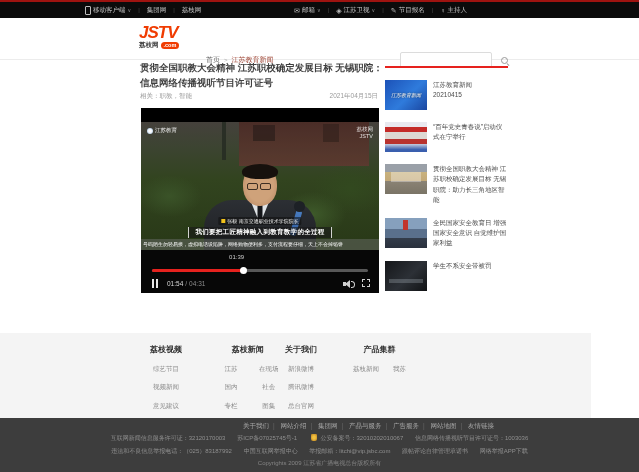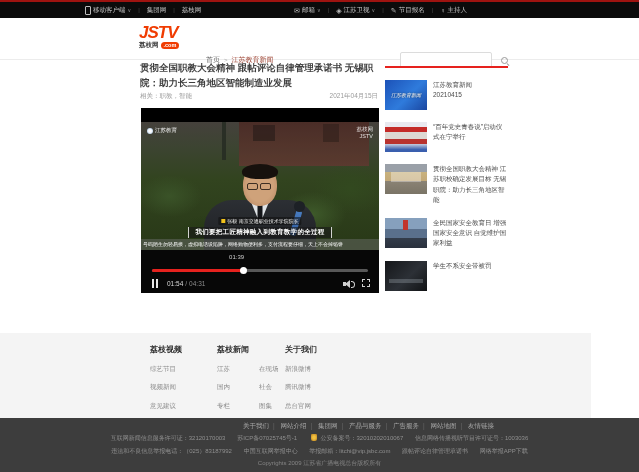--- a/index.html
+++ b/index.html
@@ -99,21 +99,21 @@
   .t1 span{color:#fff;font-size:5px;font-style:italic;text-shadow:0 0 2px #123;white-space:nowrap;}
   .t2{background:linear-gradient(180deg,#e9e9ef 0%,#e9e9ef 16%,#c42b28 16%,#c42b28 34%,#ddd8d2 34%,#ddd8d2 55%,#b8322e 55%,#b8322e 72%,#cfd4e2 72%,#3a5fae 92%,#3a5fae 100%);}
   .t3{background:linear-gradient(180deg,#9aa0a8 0%,#9aa0a8 28%,#c9b27e 28%,#c2a878 58%,#8a8274 58%,#7a7466 100%);}
   .t3::after{content:"";position:absolute;left:6px;top:8px;width:30px;height:10px;background:rgba(255,255,255,.35);}
   .t4{background:linear-gradient(180deg,#86a0bd 0%,#86a0bd 38%,#5a708c 38%,#5a708c 68%,#333c4a 68%,#2a313d 100%);}
   .t4::after{content:"";position:absolute;left:18px;top:2px;width:5px;height:10px;background:#c2342c;}
   .t5{background:linear-gradient(135deg,#15171a 0%,#2c3036 55%,#101214 100%);}
   .t5::after{content:"";position:absolute;left:4px;top:18px;width:34px;height:4px;background:rgba(200,210,220,.25);}
 
   
-  .links{position:absolute;left:0;top:333px;width:591px;height:85px;background:#f4f4f4;}
+  .links{position:absolute;left:0;top:333px;width:591px;height:85px;background:#f4f4f4;text-align:center;}
   .col{position:absolute;top:11px;}
   .col-h{font-size:8px;font-weight:bold;color:#333;}
   .col a{display:block;font-size:6.5px;color:#8a8a8a;text-decoration:none;margin-top:9.5px;cursor:pointer;}
   .col-grid{display:grid;grid-template-columns:28px auto;column-gap:14px;}
   .col-grid a{display:block;}
   .col-row{display:flex;gap:14px;}
   .col-row a{display:inline-block;}
   .c1{left:150px;} .c2{left:217px;} .c3{left:285px;} .c4{left:353px;}
 
   
@@ -184,21 +184,21 @@
       <span>首页</span>
       <span class="bc-sep">&gt;</span>
       <span class="bc-current">江苏教育新闻</span>
     </div>
     <div class="search">
       <input type="text" style="">
       <span class="mag"></span>
     </div>
   </div>
 
-  <div class="title">贯彻全国职教大会精神 跟帖评论自律管理承诺书 无锡职院：助力长三角地区智能制造业发展</div>
+  <div class="title">贯彻全国职教大会精神 江苏职校确定发展目标 无锡职院：信息网络传播视听节目许可证号</div>
   <div class="meta">
     <span>相关：职教，智能</span>
     <span>2021年04月15日</span>
   </div>
 
   <div class="player">
     <div class="scene">
       <div class="bldg">
         <div class="bldg-win"></div>
         <div class="bldg-win2"></div>
@@ -309,20 +309,27 @@
         <a>军事</a>
         <a>财经</a>
       </div>
     </div>
     <div class="col c3">
       <div class="col-h">关于我们</div>
       <a>新浪微博</a>
       <a>腾讯微博</a>
       <a>总台官网</a>
     </div>
+    <div class="col c4">
+      <div class="col-h">产品集群</div>
+      <div class="col-row">
+        <a>荔枝新闻</a>
+        <a>我苏</a>
+      </div>
+    </div>
   </div>
 
   <div class="footer">
     <div class="fnav">
       <a>关于我们</a><span class="fsep">|</span>
       <a>网站介绍</a><span class="fsep">|</span>
       <a>集团网</a><span class="fsep">|</span>
       <a>产品与服务</a><span class="fsep">|</span>
       <a>广告服务</a><span class="fsep">|</span>
       <a>网站地图</a><span class="fsep">|</span>

